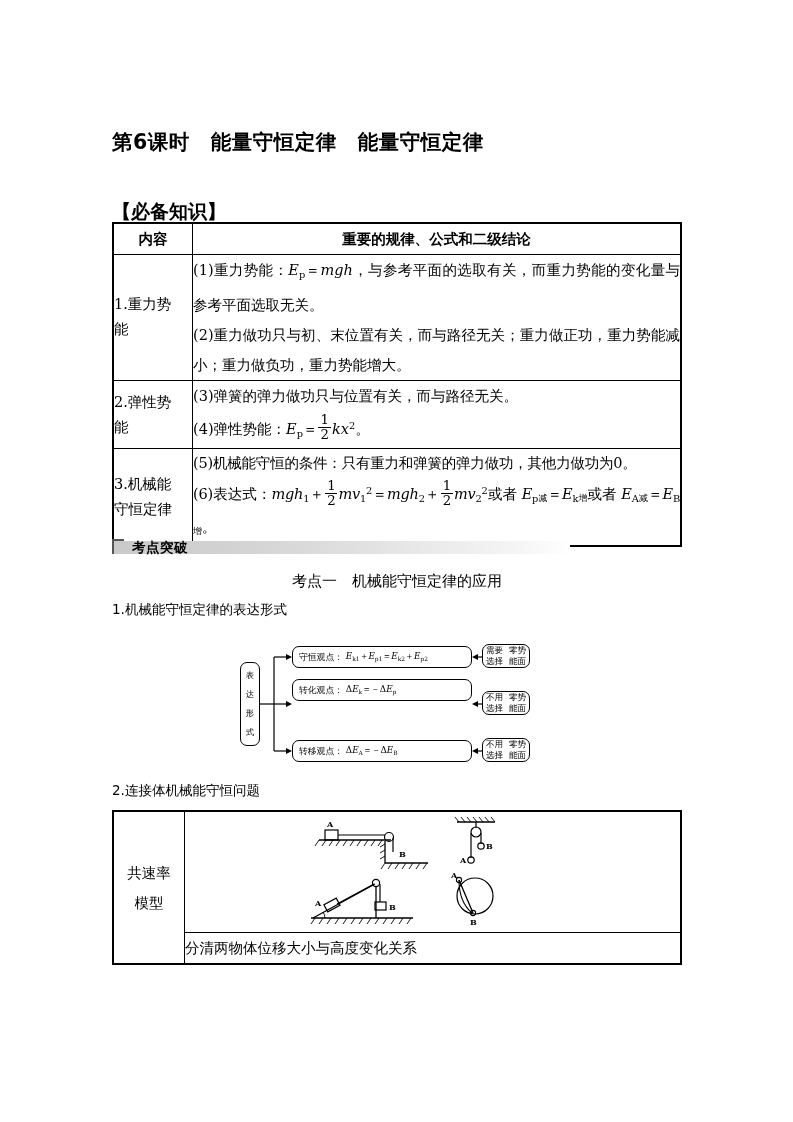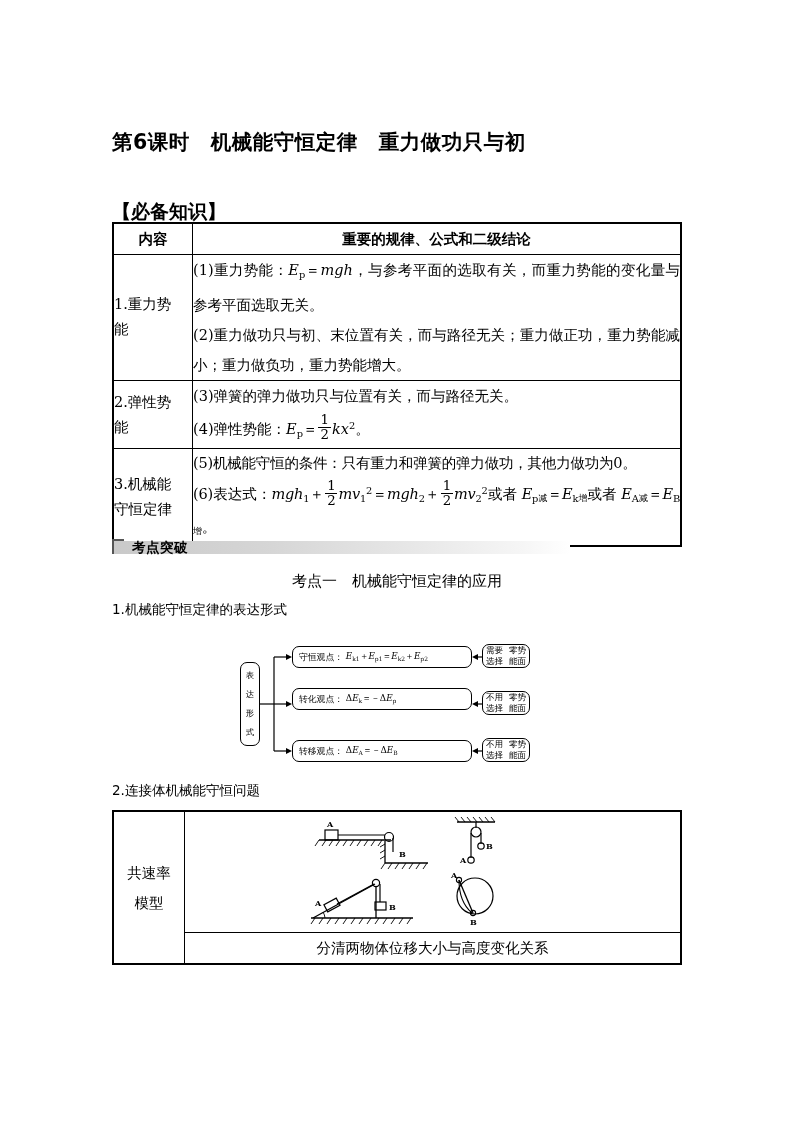--- a/index.html
+++ b/index.html
@@ -198,21 +198,21 @@
   .fbox-left span { display: block; }
   .fbox-mid {
     left: 52px;
     width: 180px; height: 22px;
     justify-content: flex-start;
     padding-left: 6px;
     font-size: 8.8px;
     white-space: nowrap;
   }
   #fm1 { top: 6px; }
-  #fm2 { top: 48px; }
+  #fm2 { top: 39px; }
   #fm3 { top: 100px; }
   .fbox-right {
     left: 242px;
     width: 48px; height: 24px;
     flex-direction: row;
     font-size: 8.6px;
     line-height: 1.3;
   }
   #fr1 { top: 4px; }
   #fr2 { top: 51px; }
@@ -248,37 +248,36 @@
   }
   .figures-wrap {
     position: relative;
     width: 100%;
     height: 120px;
   }
   .fig {
     position: absolute;
   }
   .caption-cell {
-    text-align: center;
     font-size: 14.5px;
     line-height: 30px;
     padding: 2px 0 4px 0;
   }
   .fig-label {
     font-family: "DejaVu Serif", "Liberation Serif", serif;
     font-size: 8px;
     font-weight: bold;
   }
 </style>
 </head>
 <body>
 
 <div class="page">
 
-  <div class="doc-title">第6课时　机械能守恒定律　重力做功只与初</div>
+  <div class="doc-title">第6课时　能量守恒定律　能量守恒定律</div>
 
   <div class="section-heading">【必备知识】</div>
 
   <table class="kn-table">
     <tbody>
         <tr>
       <td class="th-cell label-cell outer-top outer-left">内容</td>
       <td class="th-cell outer-top outer-right">重要的规律、公式和二级结论</td>
     </tr>
 

